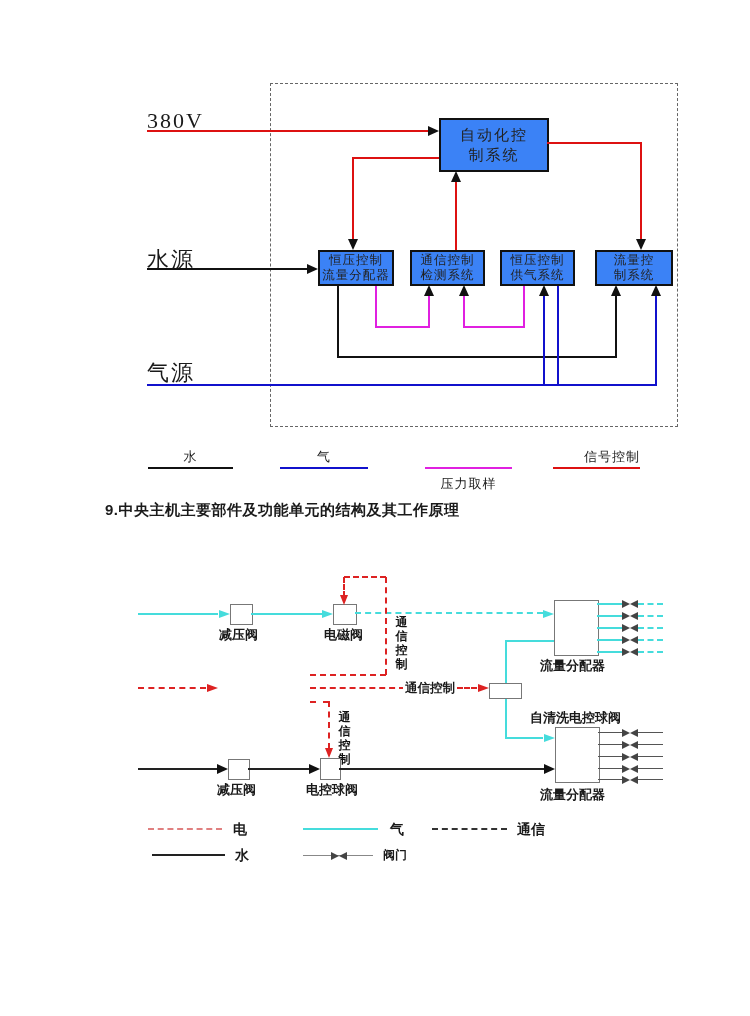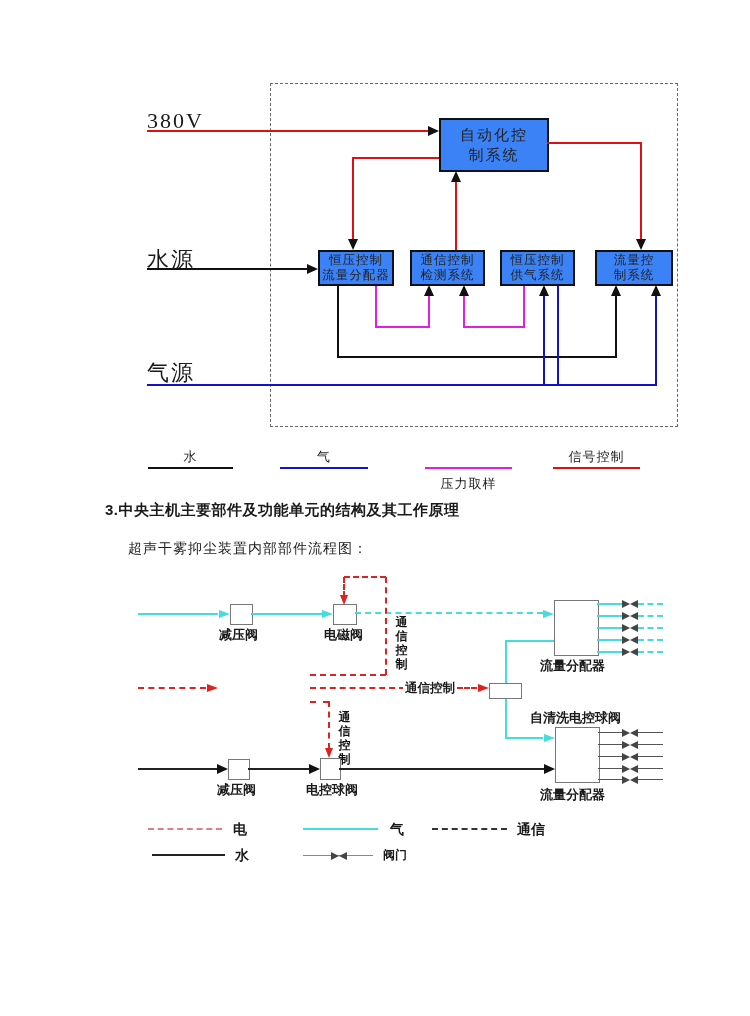--- a/index.html
+++ b/index.html
@@ -110,25 +110,24 @@
   <div class="ln" style="left:557px;top:286px;width:2px;height:100px;background:#1111cc;"></div>
   <div class="ln" style="left:655px;top:294px;width:2px;height:92px;background:#1111cc;"></div>
   <div class="tri a-u-blk" style="left:651px;top:285px;"></div>
 
   <div class="lbl t-leg1" style="left:148px;top:448px;width:85px;text-align:center;">水</div>
   <div class="ln" style="left: 148px; top: 467px; width: 85px; height: 2px; background-color: rgb(17, 17, 17);"></div>
   <div class="lbl t-leg1" style="left:280px;top:448px;width:88px;text-align:center;">气</div>
   <div class="ln" style="left: 280px; top: 467px; width: 88px; height: 2px; background-color: rgb(17, 17, 204);"></div>
   <div class="lbl t-leg1" style="left:425px;top:448px;width:87px;text-align:center;margin-top:27px;">压力取样</div>
   <div class="ln" style="left: 425px; top: 467px; width: 87px; height: 2px; background-color: rgb(224, 32, 224);"></div>
-  <div class="lbl t-leg1" style="left:553px;top:448px;width:87px;text-align:center;">信号控制</div>
+  <div class="lbl t-leg1" style="left:553px;top:448px;width:87px;text-align:right;">信号控制</div>
   <div class="ln" style="left: 553px; top: 467px; width: 87px; height: 2px; background-color: rgb(221, 17, 17);"></div>
 
-  <div class="lbl t-head" style="left:105px;top:501px;">3.中央主机主要部件及功能单元的结构及其工作原理</div>
-  <div class="lbl t-title" style="left:128px;top:540px;">超声干雾抑尘装置内部部件流程图：</div>
+  <div class="lbl t-head" style="left:105px;top:501px;">9.中央主机主要部件及功能单元的结构及其工作原理</div>
 
   <div class="ln" style="left:138px;top:613px;width:80px;height:2px;background:#45dcdc;"></div>
   <div class="tri a-r-cyn" style="left:219px;top:610px;"></div>
   <div class="box2" style="left:230px;top:604px;width:21px;height:19px;"></div>
   <div class="ln" style="left:251px;top:613px;width:71px;height:2px;background:#45dcdc;"></div>
   <div class="tri a-r-cyn" style="left:322px;top:610px;"></div>
   <div class="box2" style="left:333px;top:604px;width:22px;height:19px;"></div>
   <div class="dash-h cyn" style="left:355px;top:612px;width:188px;"></div>
   <div class="tri a-r-cyn" style="left:543px;top:610px;"></div>
 

